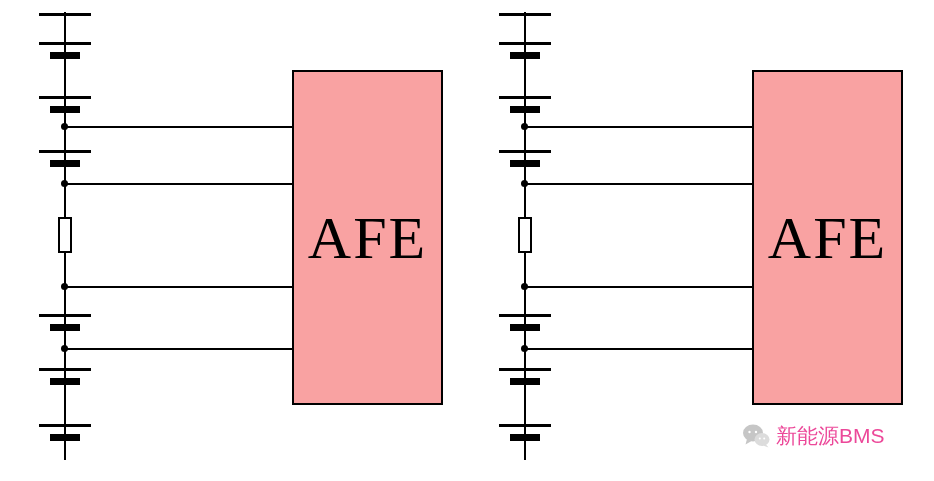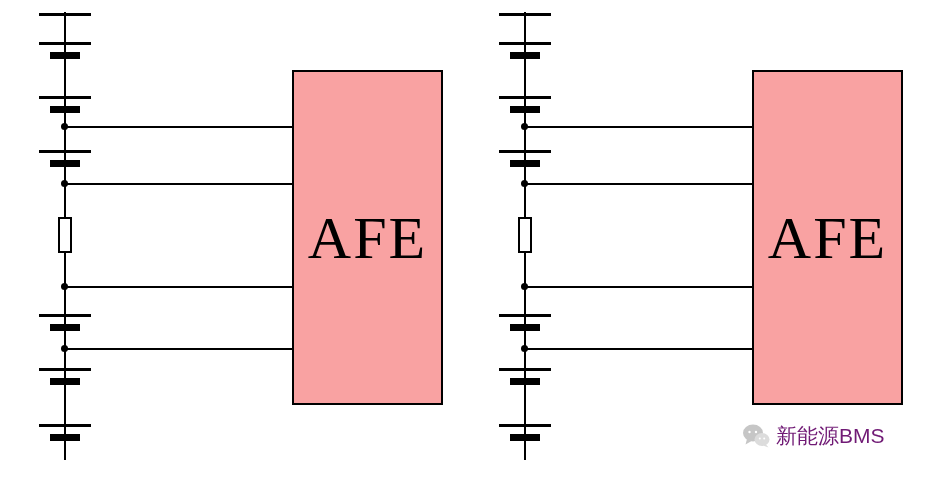--- a/index.html
+++ b/index.html
@@ -62,21 +62,21 @@
   
   .watermark {
     position:absolute;
     left:742px; top:422px;
     display:flex;
     align-items:center;
     gap:6px;
   }
   .watermark-text {
     font-size:21px;
-    color:#701a75;
+    color:#ec4899;
     font-family:"Liberation Sans","DejaVu Sans",sans-serif;
     white-space:nowrap;
   }
 </style>
 </head>
 <body>
 
 <div class="canvas">
 
   <div class="group" style="left:0px;">

